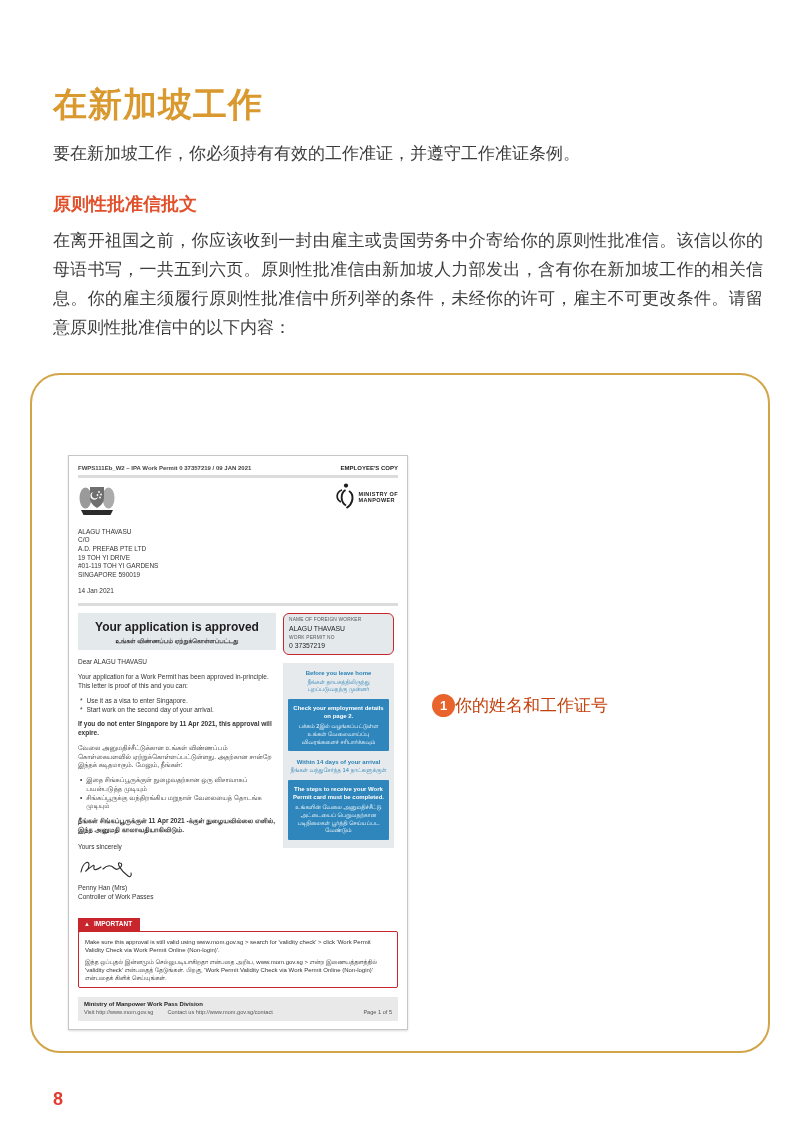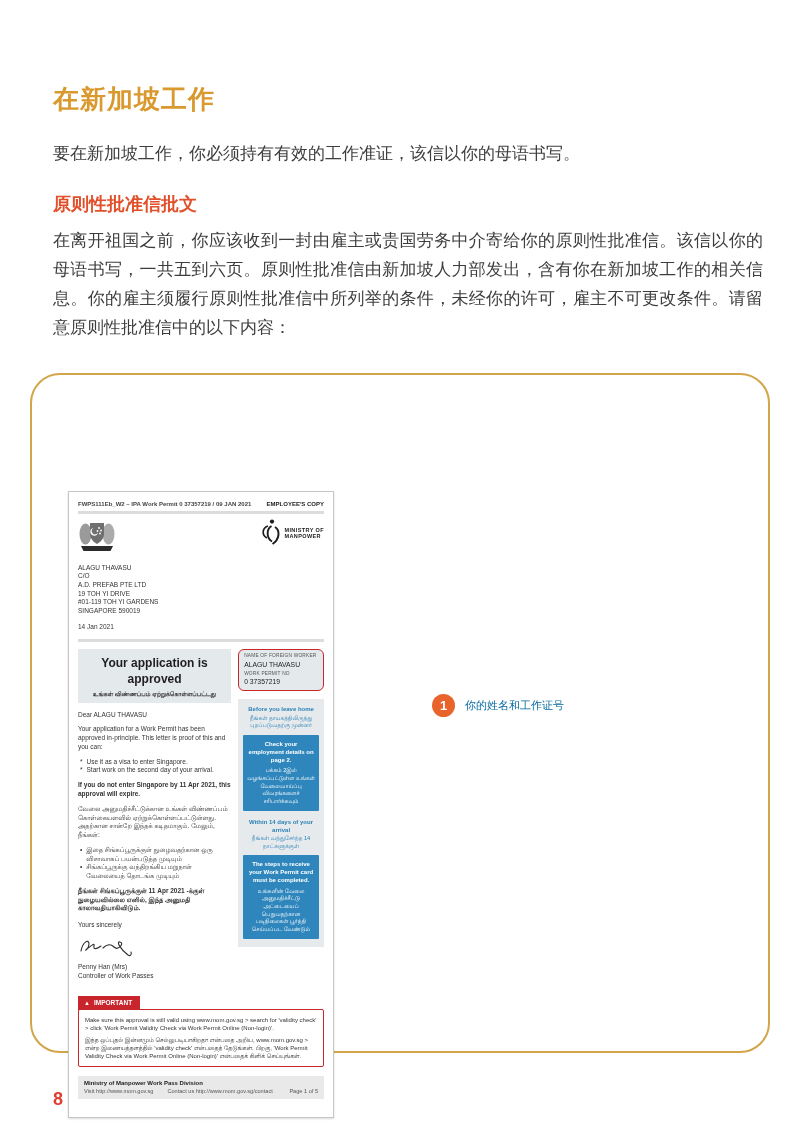--- a/index.html
+++ b/index.html
@@ -1,31 +1,31 @@
 <!DOCTYPE html>
 <html><head>
 <meta charset="utf-8">
 <style>
   * { margin:0; padding:0; box-sizing:border-box; }
   html,body { width:800px; height:1135px; }
   body { background:#ffffff; font-family:"Liberation Sans", sans-serif; position:relative; overflow:hidden; }
 
   .zh { font-family:"Liberation Serif", "DejaVu Serif", serif; }
 
-  .page-title { position:absolute; left:53px; top:82px; font-size:26px; color:#D9992F; letter-spacing:1px; }
+  .page-title { position:absolute; left:53px; top:82px; font-size:34px; color:#D9992F; letter-spacing:1px; }
   .intro { position:absolute; left:53px; top:142px; width:706px; font-size:17px; color:#3d3d3d; }
   .section-heading { position:absolute; left:53px; top:192px; font-size:18px; font-weight:bold; color:#E1502B;text-align:center; }
   .section-body { position:absolute; left:53px; top:226px; width:710px; font-size:17px; line-height:29px; color:#3d3d3d; text-align:justify; }
 
   .gold-box { position:absolute; left:30px; top:373px; width:740px; height:680px; border:2px solid #D2A548; border-radius:30px; background:#fff; }
 
   
-  .letter { position:absolute; left:68px; top:455px; width:266px; min-height:518px; background:#fff;
+  .letter { position:absolute; left:68px; top:455px; width:340px; min-height:518px; background:#fff;
             border:1px solid #c6c6c6; box-shadow:0 1px 2px rgba(0,0,0,.15);
-            padding:8px 9px 18px; color:#333; font-size:6.5px; line-height:1.35;margin-top:36px; }
+            padding:8px 9px 8px; color:#333; font-size:6.5px; line-height:1.35; }
   .l-header { display:flex; justify-content:space-between; align-items:flex-start; }
   .l-ref { font-size:6px; font-weight:bold; color:#444; }
   .l-copy { font-size:6px; font-weight:bold; color:#222; }
   .l-band { height:3px; background:#dcdcdc; margin:3px 0 5px; }
   .l-logos { display:flex; justify-content:space-between; align-items:flex-start; margin:2px 0 6px; }
   .mom-logo { display:flex; align-items:center; gap:3px; }
   .mom-text { font-size:5.5px; font-weight:bold; color:#222; letter-spacing:.4px; line-height:1.2; }
   .l-address { margin:4px 0 8px; }
   .l-address div { font-size:6.5px; line-height:8.6px; }
   .l-date { margin-bottom:7px; }
@@ -68,33 +68,33 @@
 
   .l-footer { background:#E9E9E9; margin-top:9px; padding:3px 6px 4px; }
   .lf-division { font-size:6px; font-weight:bold; color:#222; }
   .lf-row { display:flex; justify-content:space-between; font-size:5.6px; color:#555; margin-top:1px; }
   .lf-links { display:flex; gap:14px; }
 
   
   .callout { position:absolute; left:432px; top:694px; display:flex; align-items:center; }
   .callout-badge { width:23px; height:23px; border-radius:50%; background:#E8642C; color:#fff;
                    font-weight:bold; font-size:13px; display:flex; align-items:center; justify-content:center; }
-  .callout-label { margin-left:10px; font-size:11px; color:#0369a1; }
+  .callout-label { font-size:17px; color:#c2410c; }
 
   .page-number { position:absolute; left:53px; top:1089px; font-size:18px; font-weight:bold; color:#E03C31; }
 
   .sig { display:block; margin:1px 0 2px; }
 </style>
 </head>
 <body>
 
 <div>
 
   <h1 class="page-title zh">在新加坡工作</h1>
-  <p class="intro zh">要在新加坡工作，你必须持有有效的工作准证，该信以你的母语书写。</p>
+  <p class="intro zh">要在新加坡工作，你必须持有有效的工作准证，并遵守工作准证条例。</p>
   <h2 class="section-heading zh">原则性批准信批文</h2>
   <p class="section-body zh">在离开祖国之前，你应该收到一封由雇主或贵国劳务中介寄给你的原则性批准信。该信以你的母语书写，一共五到六页。原则性批准信由新加坡人力部发出，含有你在新加坡工作的相关信息。你的雇主须履行原则性批准信中所列举的条件，未经你的许可，雇主不可更改条件。请留意原则性批准信中的以下内容：</p>
 
   <div class="gold-box"></div>
 
   <div class="letter">
 
     <div class="l-header">
       <span class="l-ref">FWPS111Eb_W2 – IPA Work Permit 0 37357219 / 09 JAN 2021</span>
       <span class="l-copy">EMPLOYEE'S COPY</span>

